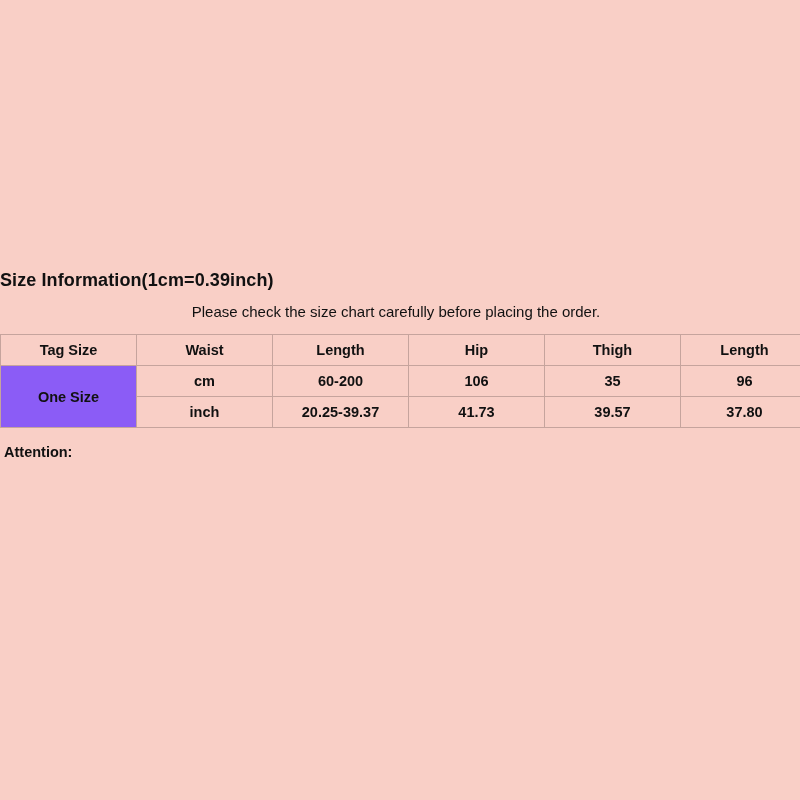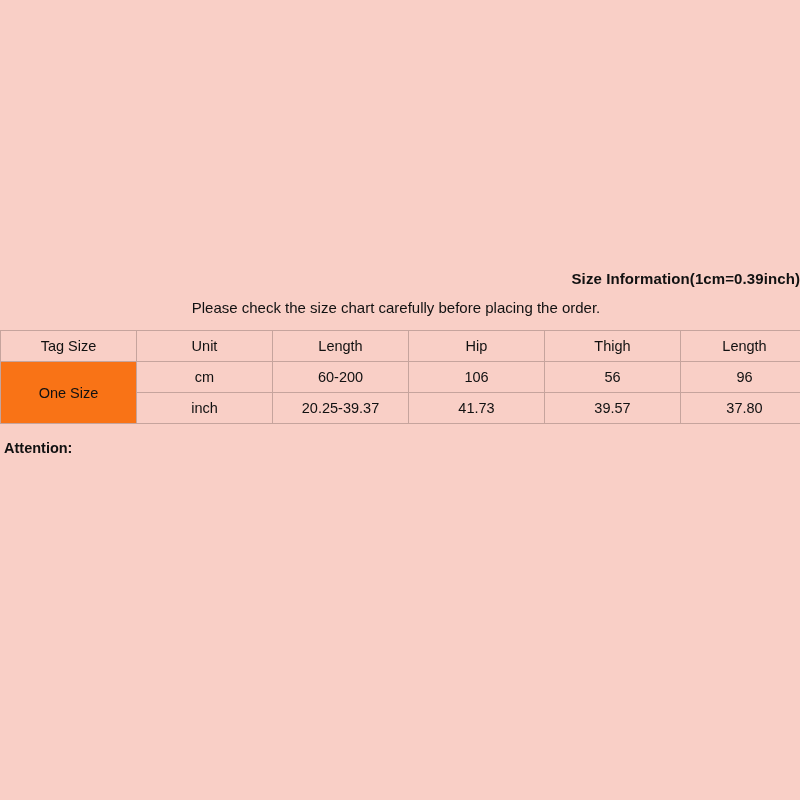--- a/index.html
+++ b/index.html
@@ -19,23 +19,23 @@
     width: 800px;
     height: 800px;
   }
   .chart-block {
     position: absolute;
     left: 0;
     top: 256px;
     width: 800px;
   }
   .title-row {
-    text-align: right;
+    text-align: left;
     font-weight: bold;
-    font-size: 15px;
+    font-size: 18px;
     padding: 14px 0 12px 0;
     letter-spacing: 0.1px;
   }
   .subtitle-row {
     text-align: center;
     font-size: 15px;
     padding: 0 8px 14px 0;
   }
   table.size-table {
     border-collapse: collapse;
@@ -43,28 +43,28 @@
     margin: 0 14px 0 0;
     table-layout: fixed;
   }
   table.size-table th,
   table.size-table td {
     border: 1px solid #c6a49d;
     text-align: center;
     font-size: 14.5px;
     height: 30px;
     padding: 0;
-    font-weight: normal;
+    font-weight: bold;
   }
   table.size-table thead th {
-    font-weight: normal;
+    font-weight: bold;
     background: #f9cfc6;
   }
   td.one-size {
-    background: #f97316;
+    background: #8b5cf6;
     font-weight: bold;
     font-size: 16px;
   }
   .col-tag { width: 136px; }
   .col-unit { width: 136px; }
   .col-waist { width: 136px; }
   .col-hip { width: 136px; }
   .col-thigh { width: 136px; }
   .col-length { width: 128px; }
   .attention {
@@ -93,34 +93,34 @@
         <col class="col-tag">
         <col class="col-unit">
         <col class="col-waist">
         <col class="col-hip">
         <col class="col-thigh">
         <col class="col-length">
       </colgroup>
       <thead>
         <tr>
           <th>Tag Size</th>
-          <th>Unit</th>
+          <th>Waist</th>
           <th>Length</th>
           <th>Hip</th>
           <th>Thigh</th>
           <th>Length</th>
         </tr>
       </thead>
       <tbody>
         <tr>
           <td class="one-size" rowspan="2">One Size</td>
           <td>cm</td>
           <td>60-200</td>
           <td>106</td>
-          <td>56</td>
+          <td>35</td>
           <td>96</td>
         </tr>
         <tr>
           <td>inch</td>
           <td>20.25-39.37</td>
           <td>41.73</td>
           <td>39.57</td>
           <td>37.80</td>
         </tr>
       </tbody>

